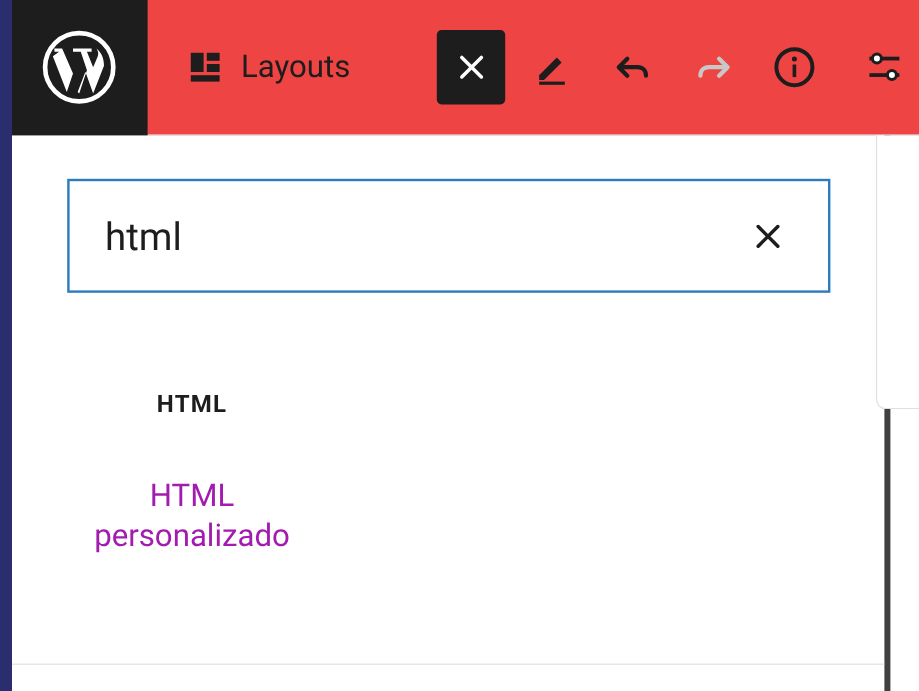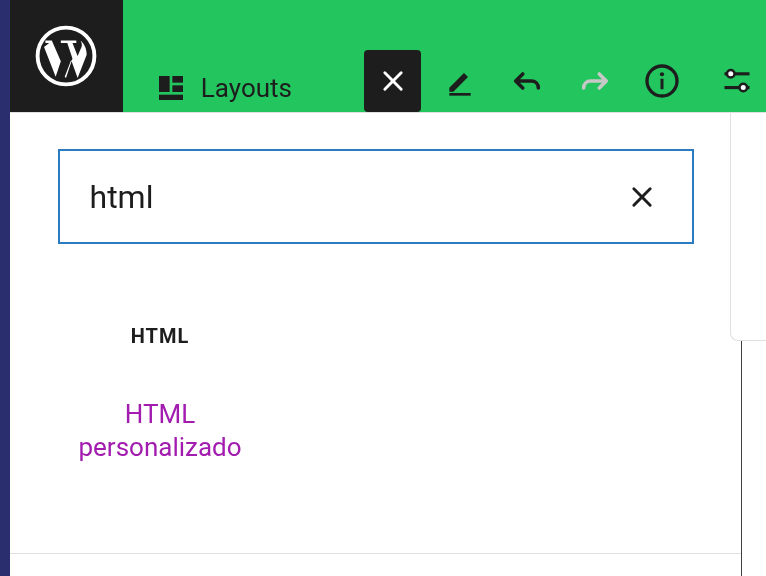--- a/index.html
+++ b/index.html
@@ -15,24 +15,24 @@
       position: absolute;
       left: 0; top: 0;
       width: 10px; height: 100%;
       background: #2a2e6e;
     }
     .topbar {
       position: absolute;
       left: 10px; top: 0;
       right: 0;
       height: 113px;
-      background: #22c55e;
+      background: #ef4444;
       border-bottom: 1px solid #e0e0e0;
       display: flex;
-      align-items: flex-end;
+      align-items: center;
     }
     .wp-logo-box {
       width: 122px;
       height: 113px;
       background: #1d1d1d;
       display: flex;
       align-items: center;
       justify-content: center;
     }
     .wp-logo-box svg { width: 62px; height: 62px; }
@@ -65,21 +65,21 @@
       border-radius: 4px;
     }
     .tool-btn svg { display: block; }
     .sidebar-panel {
       position: absolute;
       left: 10px;
       top: 113px;
       width: 732px;
       bottom: 0;
       background: #fff;
-      border-right: 1px solid #404040;
+      border-right: 5px solid #404040;
     }
     .search-wrapper {
       margin: 36px auto 0;
       width: 636px;
       height: 95px;
       border: 2px solid #2a7bbf;
       display: flex;
       align-items: center;
       padding: 0 30px;
     }

